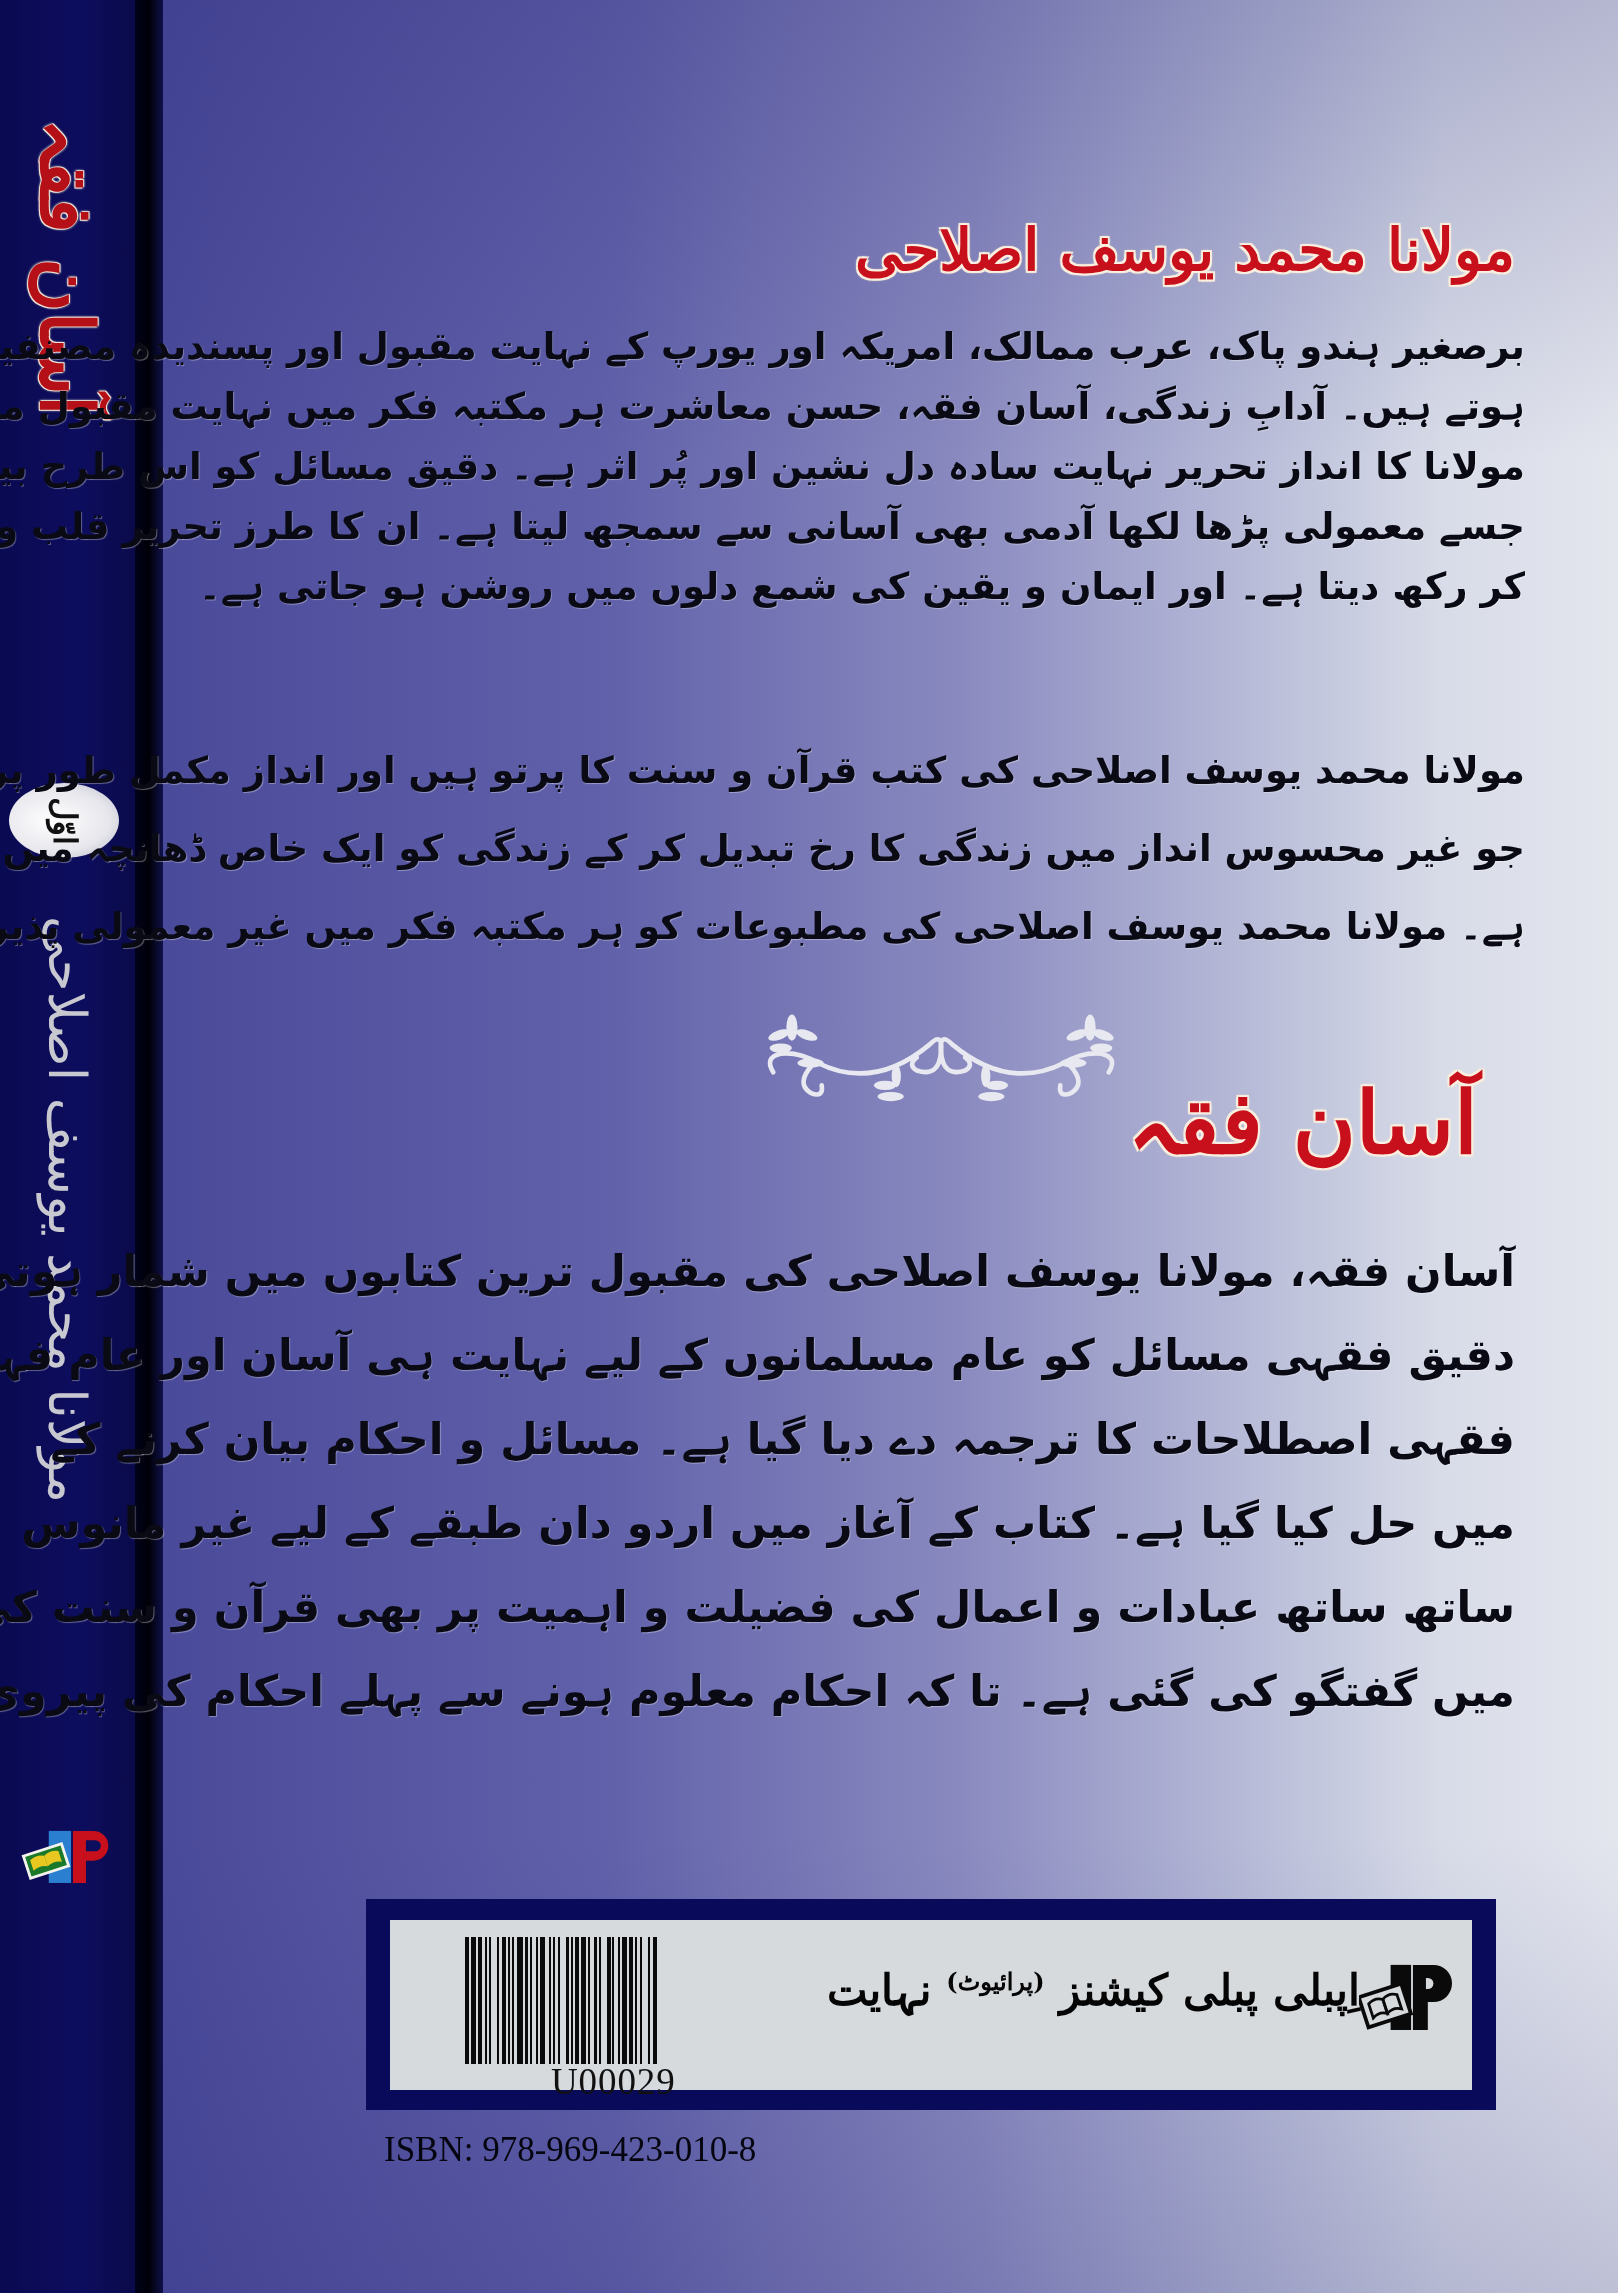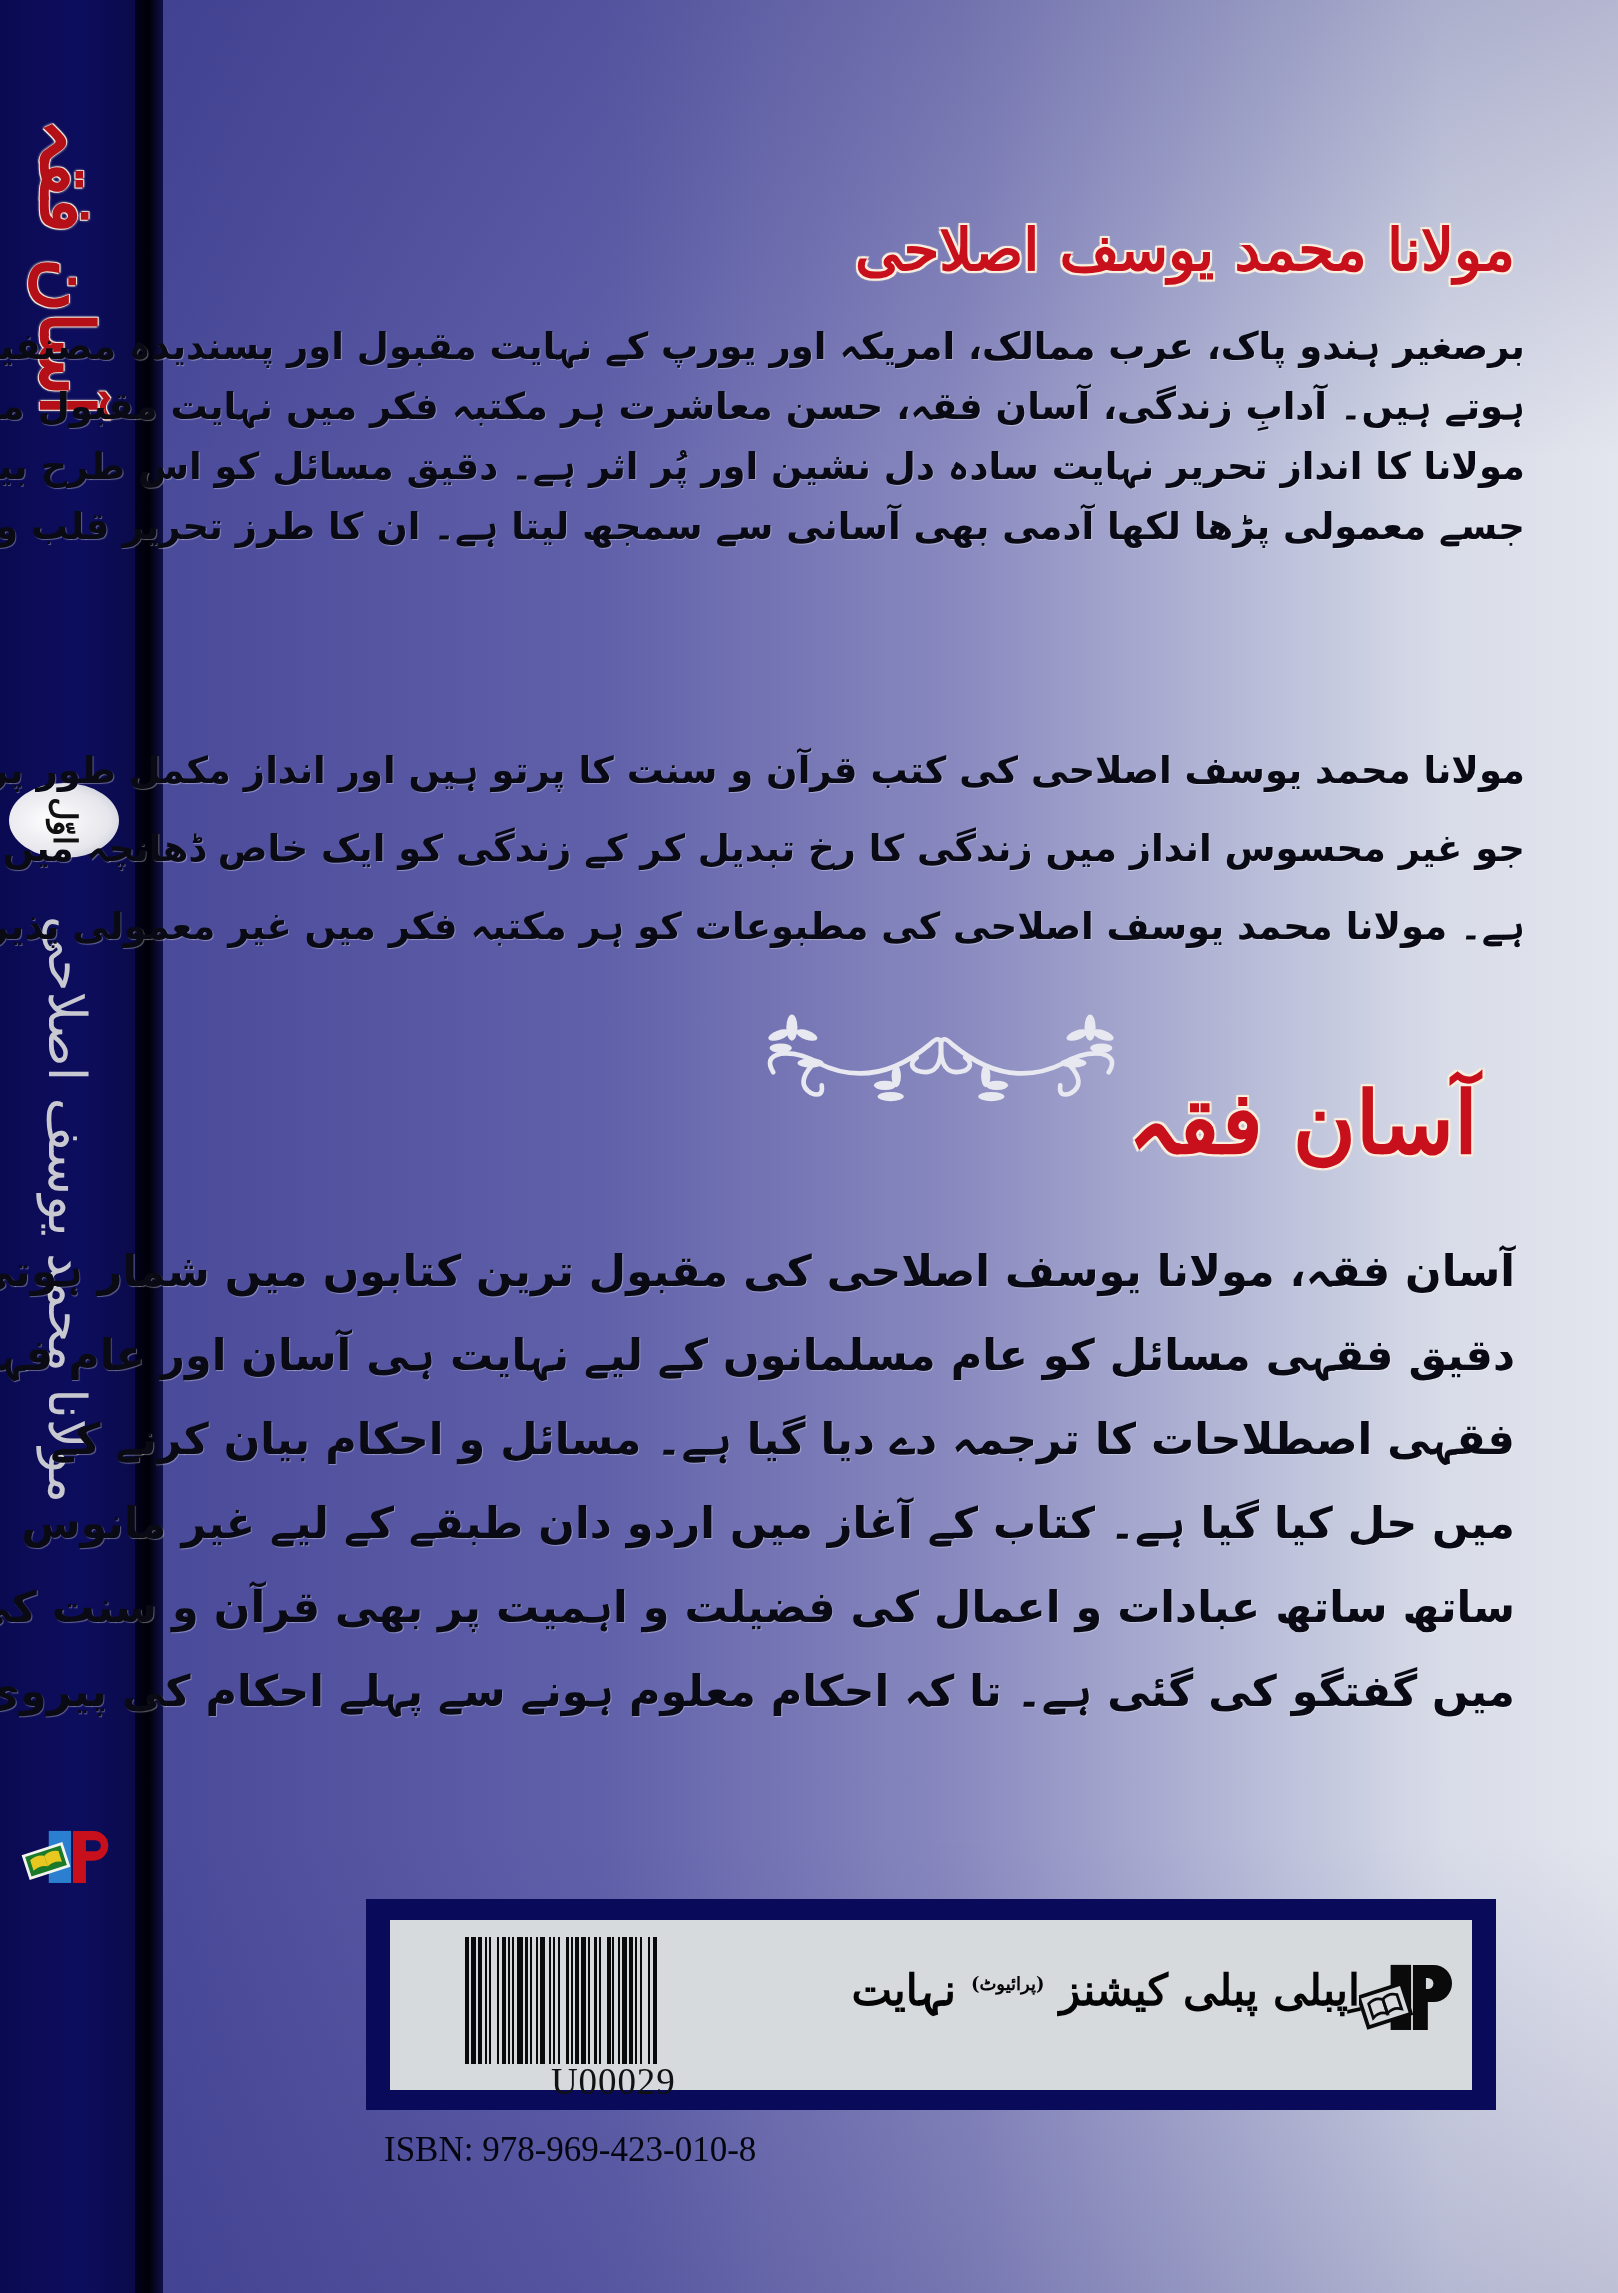--- a/index.html
+++ b/index.html
@@ -87,21 +87,21 @@
     }
     .barcode-num {
       position: absolute; left: 149px; top: 140px; font-family: "Liberation Serif", serif;
       font-size: 37px; color: #111; letter-spacing: 0.9px; margin-left: 12px;
     }
     .publisher {
       position: absolute; right: 112px; top: 45px; direction: rtl;
       font-family: "DejaVu Serif", serif; font-weight: bold; font-size: 43px; color: #050505;
       white-space: nowrap;
     }
-    .publisher .small { font-size: 18px; vertical-align: super; }
+    .publisher .small { font-size: 24px; vertical-align: super; }
     .pub-logo { position: absolute; right: 20.5px; top: 39px; width: 93px; height: 75px; }
 
     .isbn {
       position: absolute; left: 384px; top: 2130px; font-family: Liberation Serif, serif;
       font-size: 35px; color: #050510; letter-spacing: 0px;
     }
   </style>
 </head>
 <body>
 
@@ -130,20 +130,21 @@
   <div class="cover"></div>
   <div class="cover-top-shade"></div>
 
   <div class="heading-red heading-author">مولانا محمد یوسف اصلاحی</div>
 
   <div class="urdu-text para1">
     <span class="line">برصغیر ہندو پاک، عرب ممالک، امریکہ اور یورپ کے نہایت مقبول اور پسندیدہ مصنفین میں شمار</span>
     <span class="line">ہوتے ہیں۔ آدابِ زندگی، آسان فقہ، حسن معاشرت ہر مکتبہ فکر میں نہایت مقبول مطبوعات ہیں۔</span>
     <span class="line">مولانا کا انداز تحریر نہایت سادہ دل نشین اور پُر اثر ہے۔ دقیق مسائل کو اس طرح بیان کرتے ہیں</span>
     <span class="line">جسے معمولی پڑھا لکھا آدمی بھی آسانی سے سمجھ لیتا ہے۔ ان کا طرز تحریر قلب و ذہن کی دنیا کو بدل</span>
+    <span class="line">کر رکھ دیتا ہے۔ اور ایمان و یقین کی شمع دلوں میں روشن ہو جاتی ہے۔</span>
   </div>
 
   <div class="urdu-text para2">
     <span class="line">مولانا محمد یوسف اصلاحی کی کتب قرآن و سنت کا پرتو ہیں اور انداز مکمل طور پر تحریکی اور دعوتی ہے۔</span>
     <span class="line">جو غیر محسوس انداز میں زندگی کا رخ تبدیل کر کے زندگی کو ایک خاص ڈھانچہ میں ڈھال دیتا</span>
     <span class="line">ہے۔ مولانا محمد یوسف اصلاحی کی مطبوعات کو ہر مکتبہ فکر میں غیر معمولی پذیرائی حاصل ہوئی ہے۔</span>
   </div>
 
   <svg class="ornament" viewBox="0 0 440 120" fill="none" stroke="#e8e8f0" stroke-width="5" stroke-linecap="round">
     <path d="M40 70 q-10 -16 8 -20 q20 -2 40 10 q60 30 120 -20 q14 -14 12 8 q-2 28 -26 20 q-10 -6 0 -14"></path>

